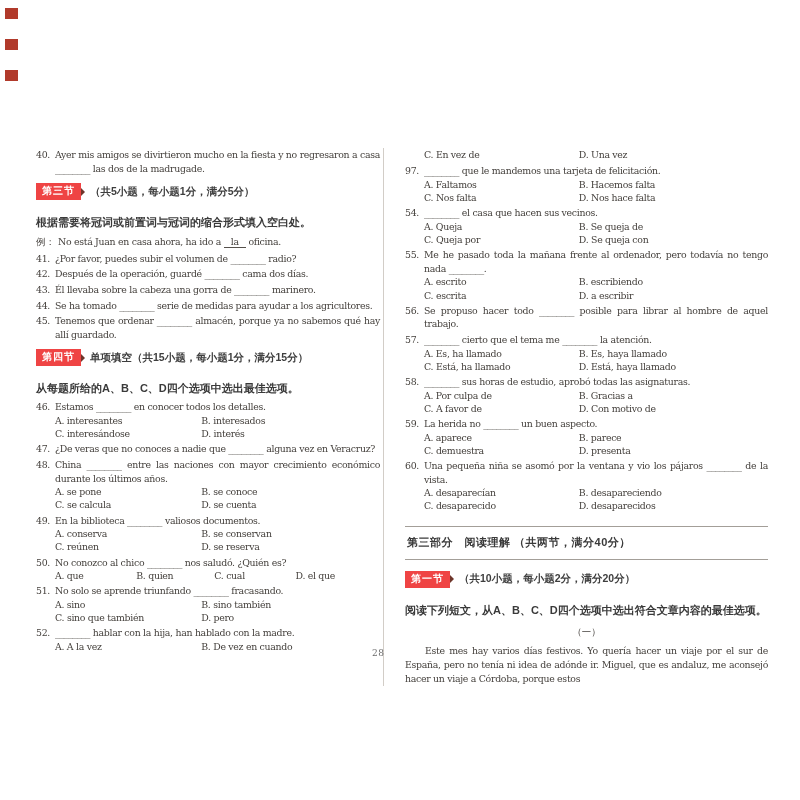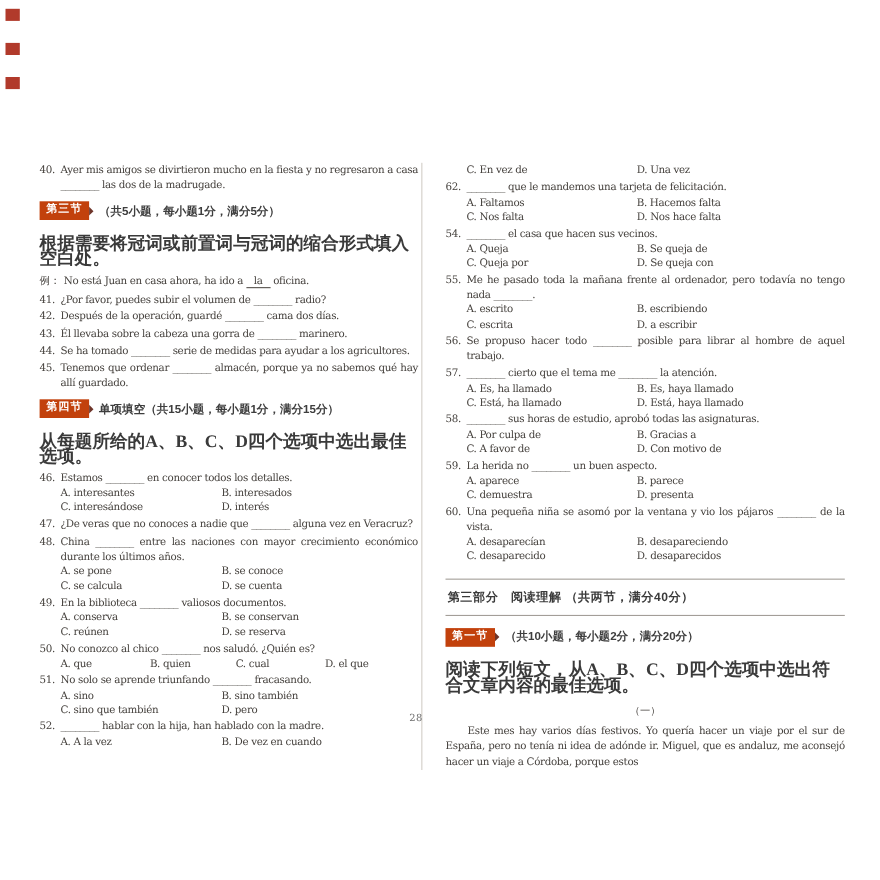--- a/index.html
+++ b/index.html
@@ -14,29 +14,29 @@
   .col-right{flex:1;min-width:0;}
   .qblock{margin-bottom:2px;}
   .q{display:flex;line-height:13.6px;}
   .qnum{flex:none;width:19px;}
   .qtext{flex:1;text-align:justify;}
   .opts{display:grid;grid-template-columns:45% 55%;padding-left:19px;line-height:13.2px;}
   .opts.cols4{grid-template-columns:25% 24% 25% 26%;}
   .opts.cont{margin-bottom:3px;}
   .opt{white-space:nowrap;}
   .section-row{display:flex;align-items:center;gap:9px;margin:8px 0 4px;}
-  .badge{position:relative;flex:none;background:#c2410c;color:#ffffff;
+  .badge{position:relative;flex:none;background:#ef4444;color:#ffffff;
          font-family:"Liberation Sans",sans-serif;font-size:10px;font-weight:bold;
          letter-spacing:1px;line-height:1;padding:3px 6px 4px;}
   .badge::after{content:"";position:absolute;right:-4px;top:50%;margin-top:-4px;
          border-top:4px solid transparent;border-bottom:4px solid transparent;
          border-left:4px solid #6e352a;}
   .section-meta{font-family:"Liberation Sans",sans-serif;font-size:10.5px;font-weight:bold;
          color:#3e3e3e;letter-spacing:0;}
-  .instruction{font-family:Liberation Serif, serif;font-size:16px;font-weight:bold;
+  .instruction{font-family:Liberation Sans, sans-serif;font-size:11px;font-weight:bold;
          color:#3a3a3a;letter-spacing:0;line-height:14px;margin:15px 0 5px;}
   .example{display:flex;line-height:13.6px;margin:6px 0 3px;}
   .ex-label{flex:none;width:22px;letter-spacing:0;}
   .blank-filled{display:inline-block;border-bottom:1px solid #55504b;padding:0 7px;line-height:11px;}
   .part3{border-top:1px solid #a39e98;border-bottom:1px solid #a39e98;margin:13px 0 11px;
          padding:8px 2px 9px;font-family:"Liberation Sans",sans-serif;font-size:11px;
          font-weight:bold;color:#3a3a3a;letter-spacing:0.5px;}
   .passage-title{text-align:center;margin:9px 0 5px;letter-spacing:0;}
   .passage{line-height:14px;text-align:justify;text-indent:20px;}
   .page-num{position:absolute;left:372px;top:648px;font-size:9px;letter-spacing:0.5px;color:#6b6b6b;}
@@ -196,21 +196,21 @@
 
     <div class="col-right">
       <div class="opts cont">
         <span class="opt">C. En vez de</span>
         <span class="opt">D. Una vez</span>
       </div>
 
       <div id="right-mcq">
           <div class="qblock">
             <div class="q">
-              <span class="qnum">62.</span>
+              <span class="qnum">97.</span>
               <span class="qtext">________ que le mandemos una tarjeta de felicitación.</span>
             </div>
             <div class="opts">
               <span class="opt">A. Faltamos</span>
               <span class="opt">B. Hacemos falta</span>
               <span class="opt">C. Nos falta</span>
               <span class="opt">D. Nos hace falta</span>
             </div>
           </div>
           <div class="qblock">

